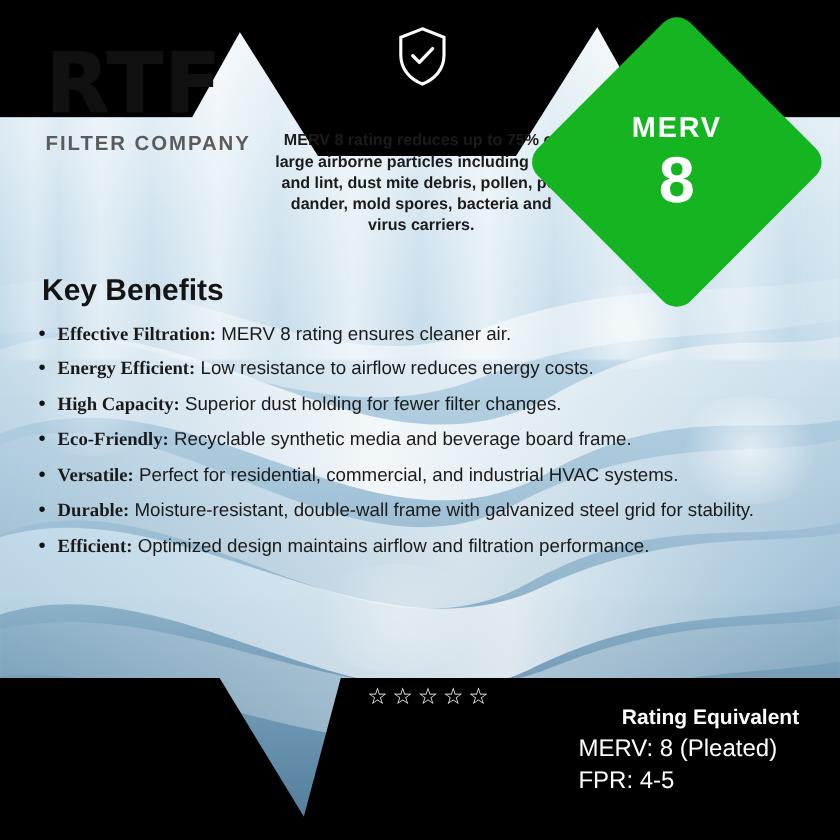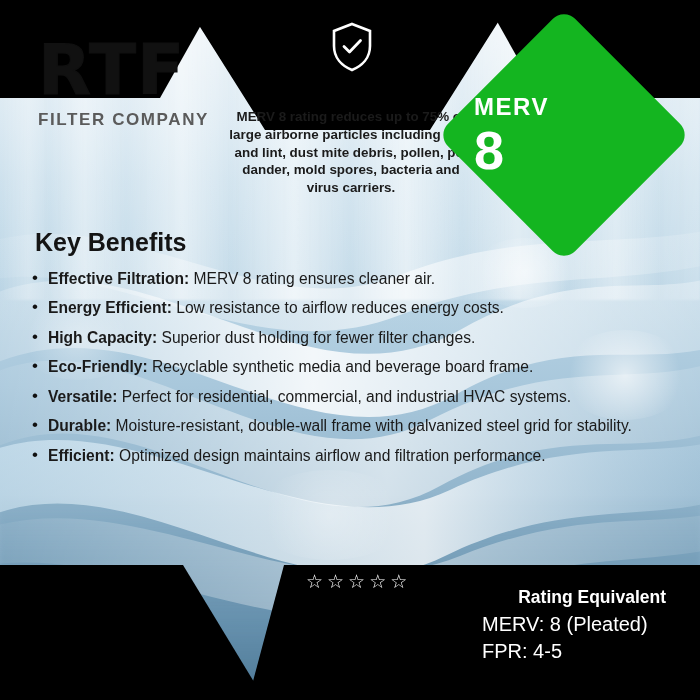--- a/index.html
+++ b/index.html
@@ -168,21 +168,21 @@
     transform: rotate(45deg);
     border-radius: 16px;
     z-index: 6;
   }
   .diamond-inner {
     position: absolute;
     left: 474px; top: 45px;
     width: 180px; height: 180px;
     display: flex;
     flex-direction: column;
-    align-items: flex-start;
+    align-items: center;
     justify-content: center;
     z-index: 7;
     color: #fff;
   }
   .diamond-label {
     font-family: "Liberation Sans", sans-serif;
     font-weight: 700;
     font-size: 24px;
     letter-spacing: 1.5px;
     margin-bottom: 2px;
@@ -218,21 +218,21 @@
   }
   .bullet {
     width: 14px;
     flex: 0 0 14px;
     font-size: 17px;
     line-height: 1.1;
     color: #111;
     margin-right: 2px;
   }
   .benefit-body { flex: 1; }
-  .benefit-body b { font-weight: 700; }
+  .benefit-body b { font-weight: 700; font-family: Liberation Serif, serif; }
 
   
   .stars {
     position: absolute;
     left: 306px; top: 572px;
     z-index: 8;
     color: #fff;
     font-size: 18px;
     letter-spacing: 2px;
     display: flex;

